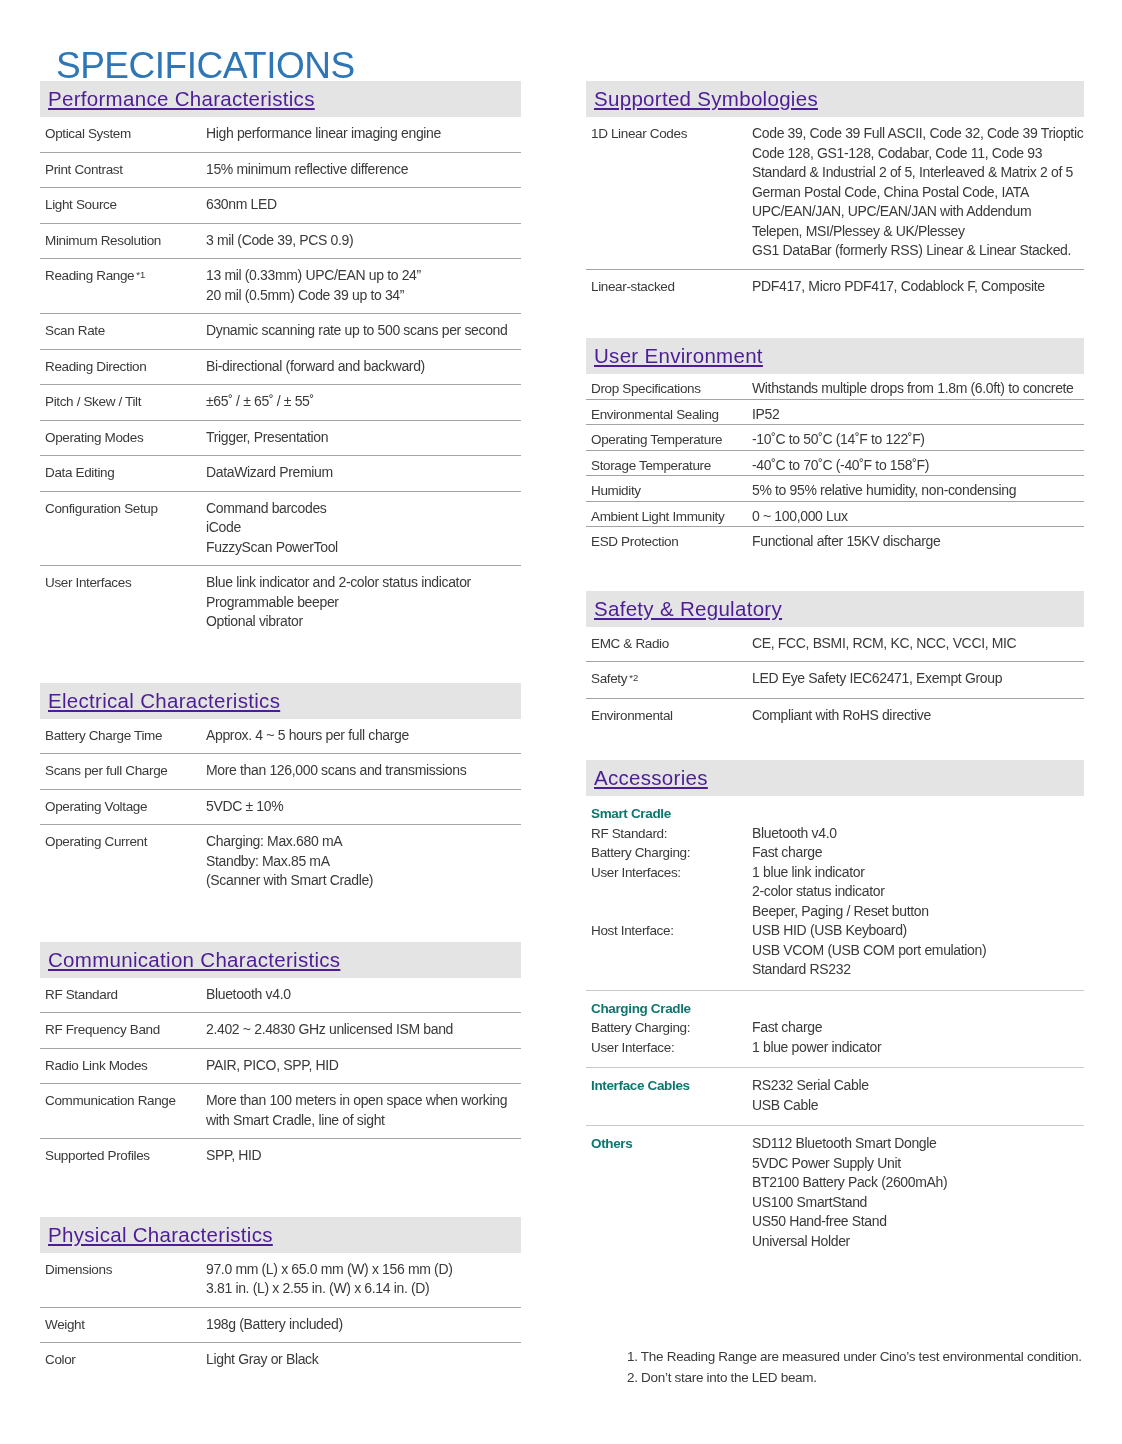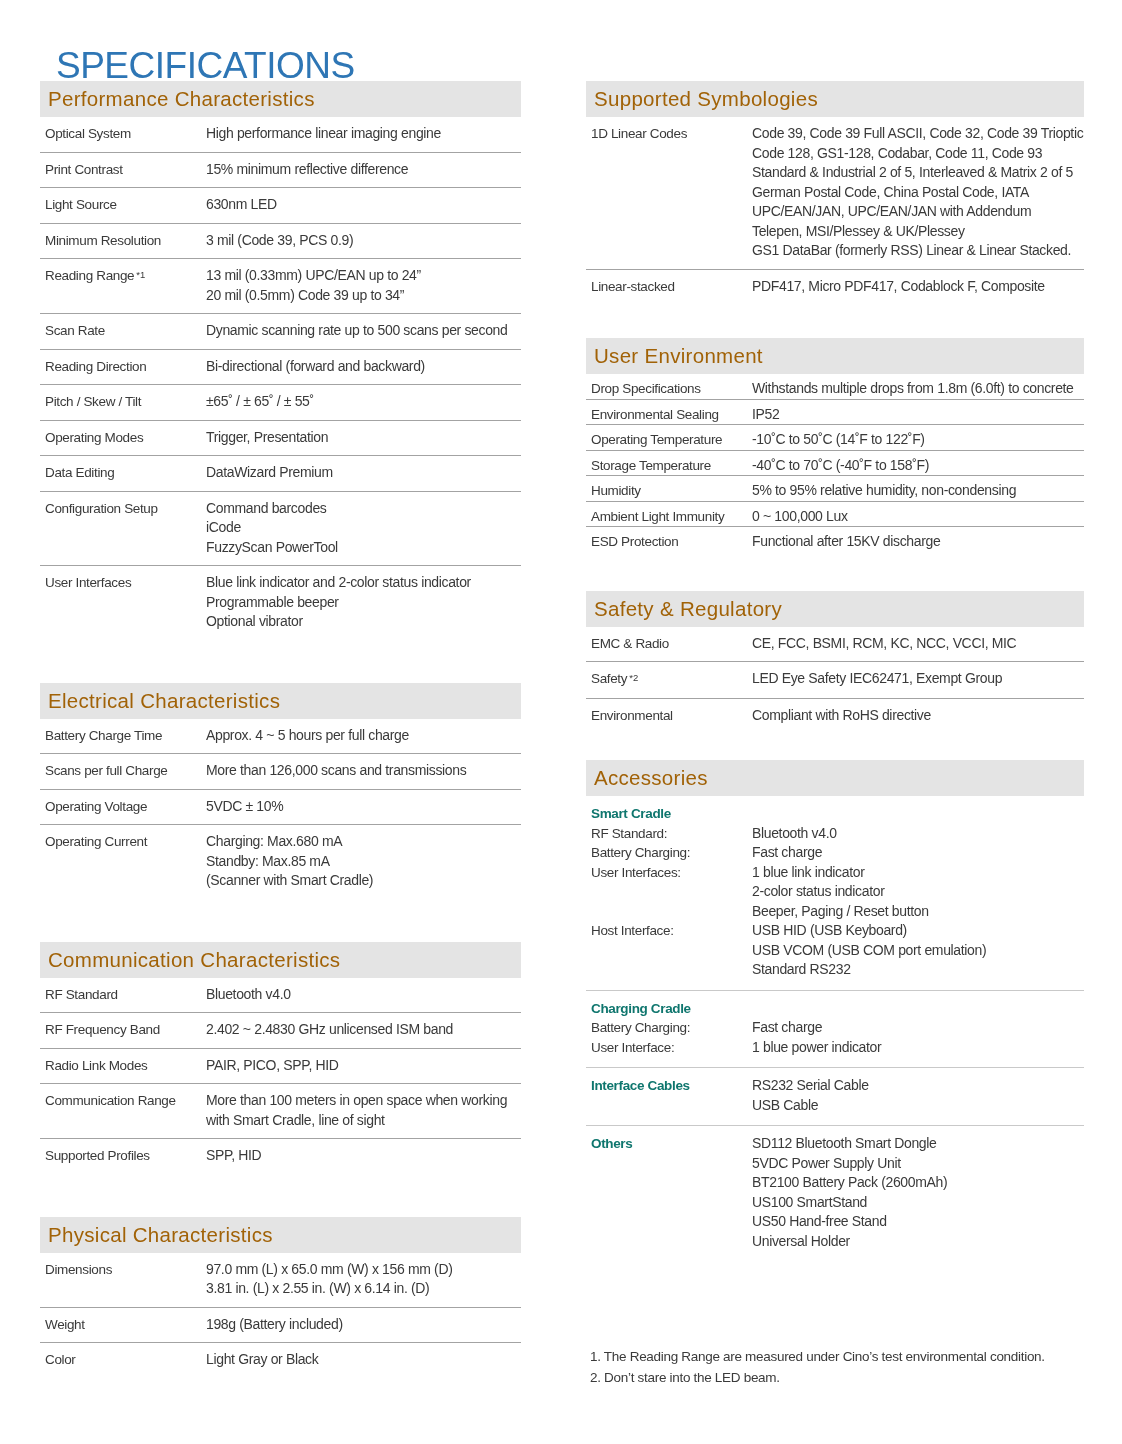--- a/index.html
+++ b/index.html
@@ -35,24 +35,25 @@
   .sect { margin-bottom: 43px; }
   .col-right .sect:nth-child(1) { margin-bottom: 34px; }
   .col-right .sect:nth-child(2) { margin-bottom: 39px; }
   .col-right .sect:nth-child(2) .row { padding: 5px 0 0; }
   .col-right .sect:nth-child(3) { margin-bottom: 27px; }
 
   .bar {
     height: 36px;
     line-height: 36px;
     background: #e4e4e4;
-    color: #a16207;
+    color: #4c1d95;
     font-size: 20.5px;
     letter-spacing: 0.3px;
     padding-left: 8px;
+    text-decoration: underline;
   }
   .rows .row {
     display: flex;
     padding: 7px 0 8px;
     border-bottom: 1px solid #a3a3a3;
   }
   .rows .row:last-child { border-bottom: none; justify-content: space-between; }
 
   .lbl {
     width: 166px;
@@ -95,20 +96,21 @@
   .footnotes {
     position: absolute;
     left: 590px;
     top: 1346px;
   }
   .footnote {
     font-size: 13.5px;
     line-height: 21px;
     letter-spacing: -0.3px;
     white-space: pre;
+    margin-left: 37px;
   }
 </style>
 </head>
 <body>
 
 <h1 class="page-title">SPECIFICATIONS</h1>
 
 <div class="col col-left">
     <section class="sect">
       <div class="bar">Performance Characteristics</div>

